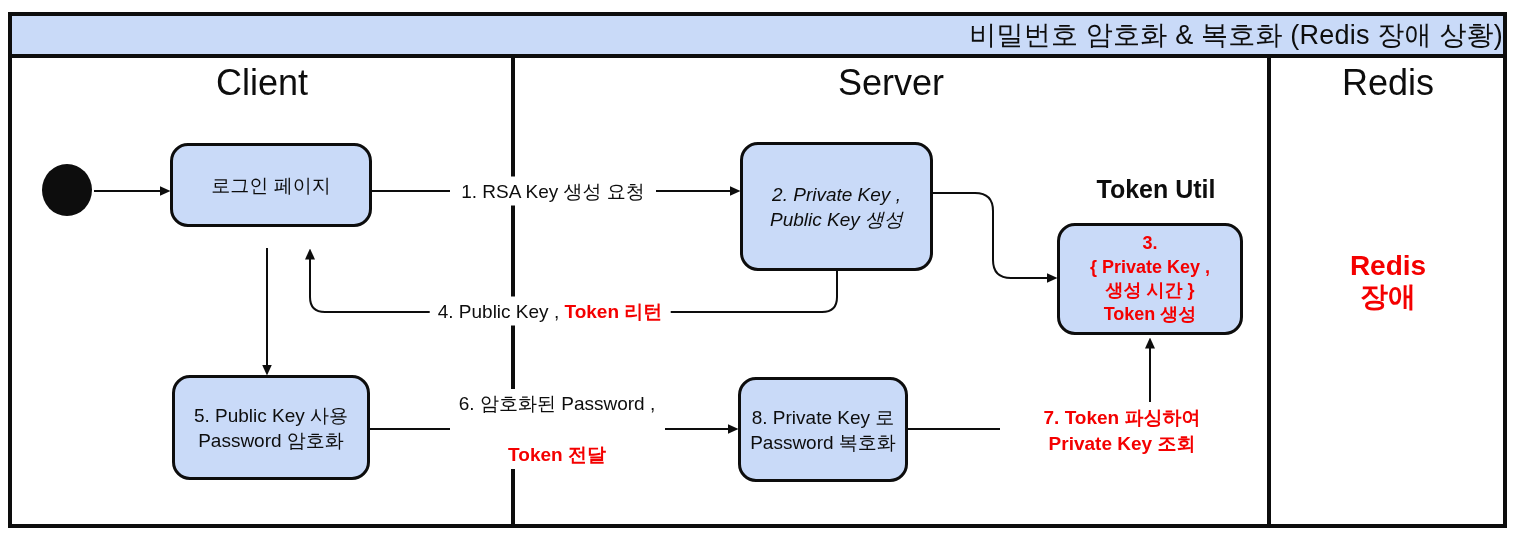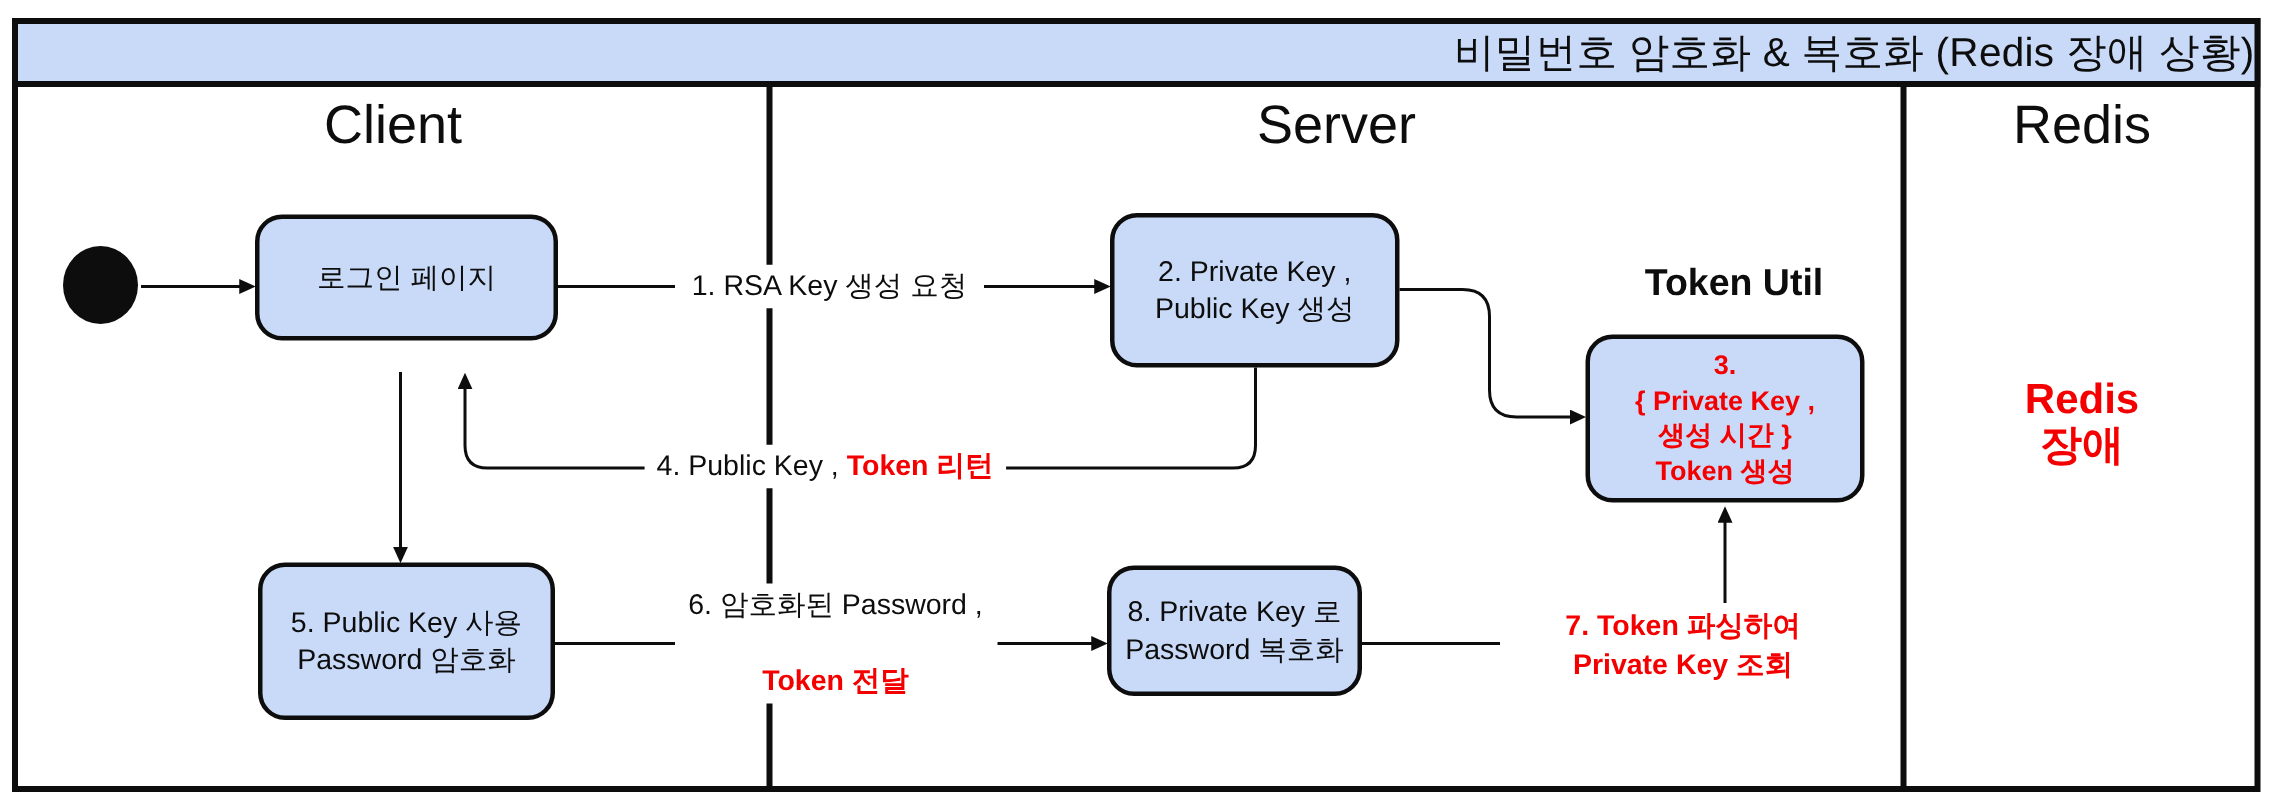--- a/index.html
+++ b/index.html
@@ -39,24 +39,24 @@
     background:var(--ink);border-radius:50%;
   }
   .node{
     position:absolute;background:var(--node_fill);
     border:3px solid var(--ink);border-radius:18px;
     display:flex;flex-direction:column;align-items:center;justify-content:center;
     text-align:center;font-size:19px;line-height:25px;
   }
   .node.red-text{color:var(--red);font-weight:bold;font-size:18px;line-height:23.5px;}
   .node.n-login{left:170px;top:143px;width:202px;height:84px;}
-  .node.n-keygen{left:740px;top:142px;width:193px;height:103px;}
+  .node.n-keygen{left:740px;top:142px;width:193px;height:129px;font-style:italic;}
   .node.n-token{left:1057px;top:223px;width:186px;height:112px;}
   .node.n-encrypt{left:172px;top:375px;width:198px;height:105px;}
-  .node.n-decrypt{left:738px;top:377px;width:170px;height:87px;}
+  .node.n-decrypt{left:738px;top:377px;width:170px;height:105px;}
   .edge-label{
     position:absolute;transform:translate(-50%,-50%);
     background:var(--background);
     font-size:19px;white-space:nowrap;text-align:center;
     padding:1px 8px;line-height:27px;
   }
   .edge-label .red{color:var(--red);font-weight:bold;margin-top:24px;}
   .edge-label.all-red{color:var(--red);font-weight:bold;line-height:26px;}
   .l-rsa{left:553px;top:191px;}
   .l-return{left:550px;top:311px;}

